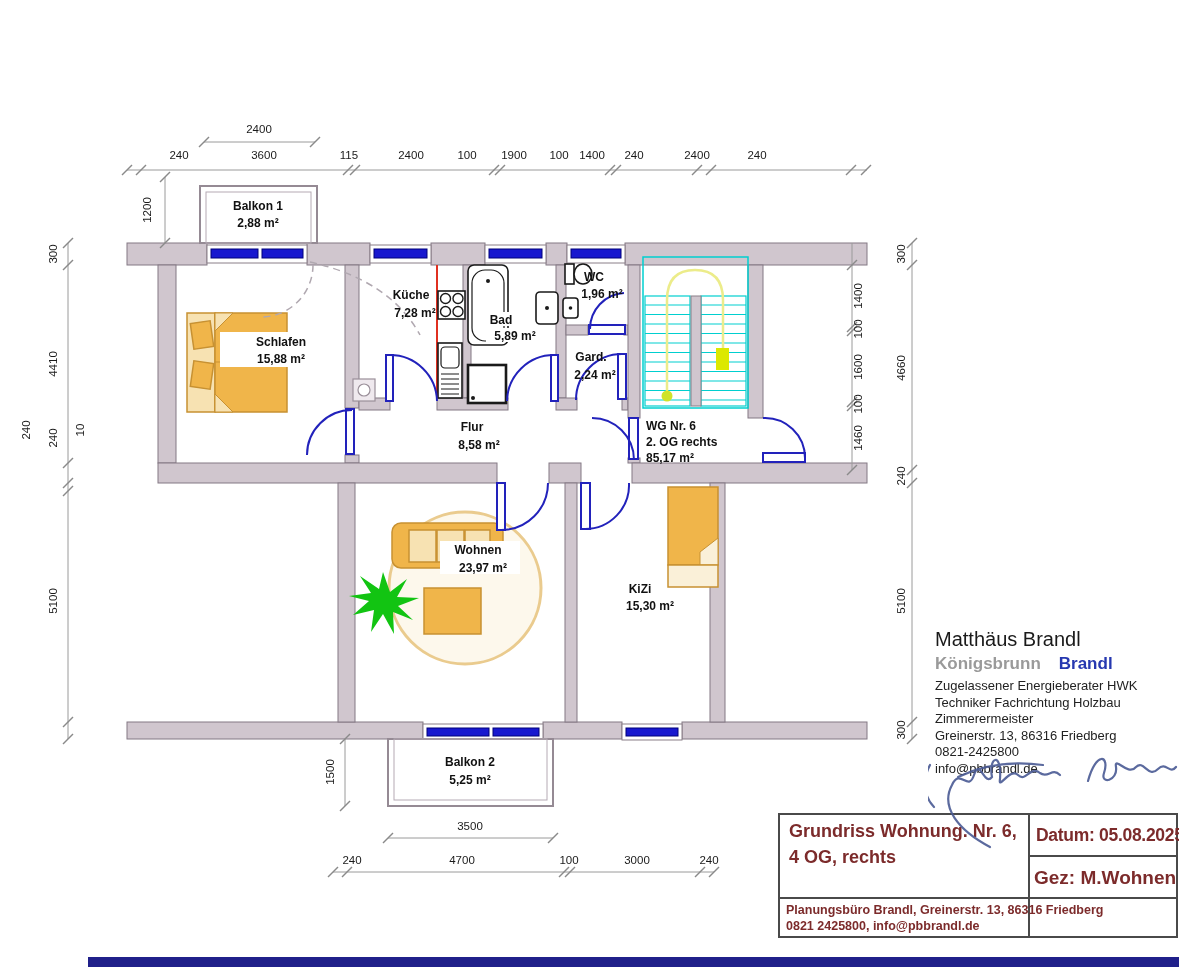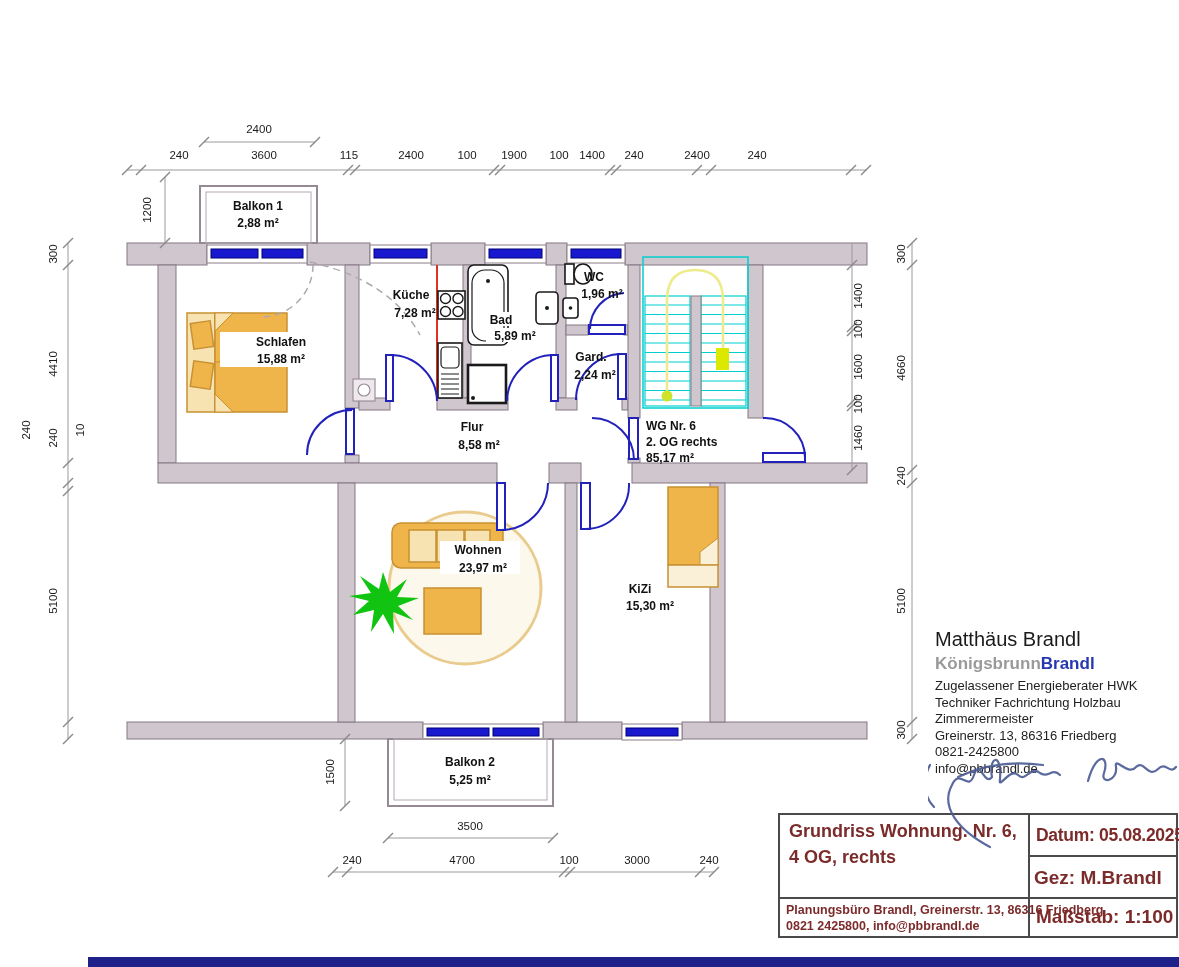--- a/index.html
+++ b/index.html
@@ -17,21 +17,21 @@
   .leaf{fill:#ffffff;stroke:#2222bb;stroke-width:2;}
   .furn{fill:#f0b54a;stroke:#c79132;stroke-width:1.5;}
   .furnlight{fill:#f7e2b2;stroke:#c79132;stroke-width:1.5;}
   .fix{fill:#ffffff;stroke:#1a1a1a;stroke-width:1.6;}
   .step{stroke:#00cfcf;stroke-width:1.2;}
   .chip{fill:#ffffff;}
   #contact{position:absolute;left:935px;top:628px;width:248px;color:#1a1a1a;}
   #contact .cname{font-size:20px;margin-bottom:3px;}
   #contact .brand{font-size:17px;font-weight:bold;margin-bottom:4px;}
   #contact .brand .g{color:#9a9a9a;}
-  #contact .brand .b{color:#2638b0;}
+  #contact .brand .b{color:#2638b0;margin-left:18px;}
   #contact .cline{font-size:13px;line-height:16.5px;color:#222;}
   #titleblock{position:absolute;left:778px;top:813px;width:400px;height:125px;border:2px solid #4a4a4a;box-sizing:border-box;background:#fff;color:#7c2b2b;}
   #titleblock .cell{position:absolute;box-sizing:border-box;}
   #tb-project{left:0;top:0;width:250px;height:84px;border-right:2px solid #4a4a4a;border-bottom:2px solid #4a4a4a;padding:3px 0 0 9px;font-weight:bold;font-size:18px;line-height:26px;white-space:nowrap;overflow:visible;z-index:2;}
   #tb-firm{left:0;top:84px;width:250px;height:37px;border-right:2px solid #4a4a4a;padding:3px 0 0 6px;font-weight:bold;font-size:12.5px;line-height:16px;white-space:nowrap;}
   #tb-datum{left:250px;top:0;width:146px;height:42px;border-bottom:2px solid #4a4a4a;font-weight:bold;font-size:17.5px;padding:10px 0 0 6px;letter-spacing:-0.3px;white-space:nowrap;}
   #tb-gez{left:250px;top:42px;width:146px;height:42px;border-bottom:2px solid #4a4a4a;font-weight:bold;font-size:19px;padding:10px 0 0 4px;white-space:nowrap;}
   #tb-mass{left:250px;top:84px;width:146px;height:37px;font-weight:bold;font-size:19px;padding:7px 0 0 6px;white-space:nowrap;}
   #signature{position:absolute;left:928px;top:735px;z-index:5;pointer-events:none;}
   #bottombar{position:absolute;left:88px;top:957px;width:1091px;height:10px;background:#20208a;}
@@ -419,22 +419,21 @@
 <div id="titleblock">
   <div class="cell" id="tb-project">
     <div>Grundriss Wohnung. Nr. 6,</div>
     <div>4 OG, rechts</div>
   </div>
   <div class="cell" id="tb-firm">
     <div>Planungsbüro Brandl, Greinerstr. 13, 86316 Friedberg</div>
     <div>0821 2425800, info@pbbrandl.de</div>
   </div>
   <div class="cell" id="tb-datum">Datum: 05.08.2025</div>
-  <div class="cell" id="tb-gez">Gez: M.Brandl</div>
-  <div class="cell" id="tb-mass">Maßstab: 1:100</div>
+  <div class="cell" id="tb-gez">Gez: M.Wohnen</div>
 </div>
 
 <svg id="signature" width="250" height="120" viewBox="0 0 250 120">
   <g fill="none" stroke="#4a5a94" stroke-width="2.2" stroke-linecap="round" opacity="0.9">
     <path d="M62,112 C30,95 12,72 24,50 C32,32 40,58 46,40 C52,22 56,52 64,42 C60,22 74,16 72,44 C70,56 82,32 90,40 C98,48 102,30 112,38 C120,44 124,32 132,40"></path>
     <path d="M30,42 C55,30 85,26 115,30"></path>
     <path d="M160,46 C168,16 182,20 176,38 C172,50 190,46 188,32 C186,20 200,42 208,32 C216,24 220,44 230,34 C238,26 242,40 248,32"></path>
     <path d="M2,30 C-6,45 -4,62 6,72"></path>
   </g>
 </svg>

